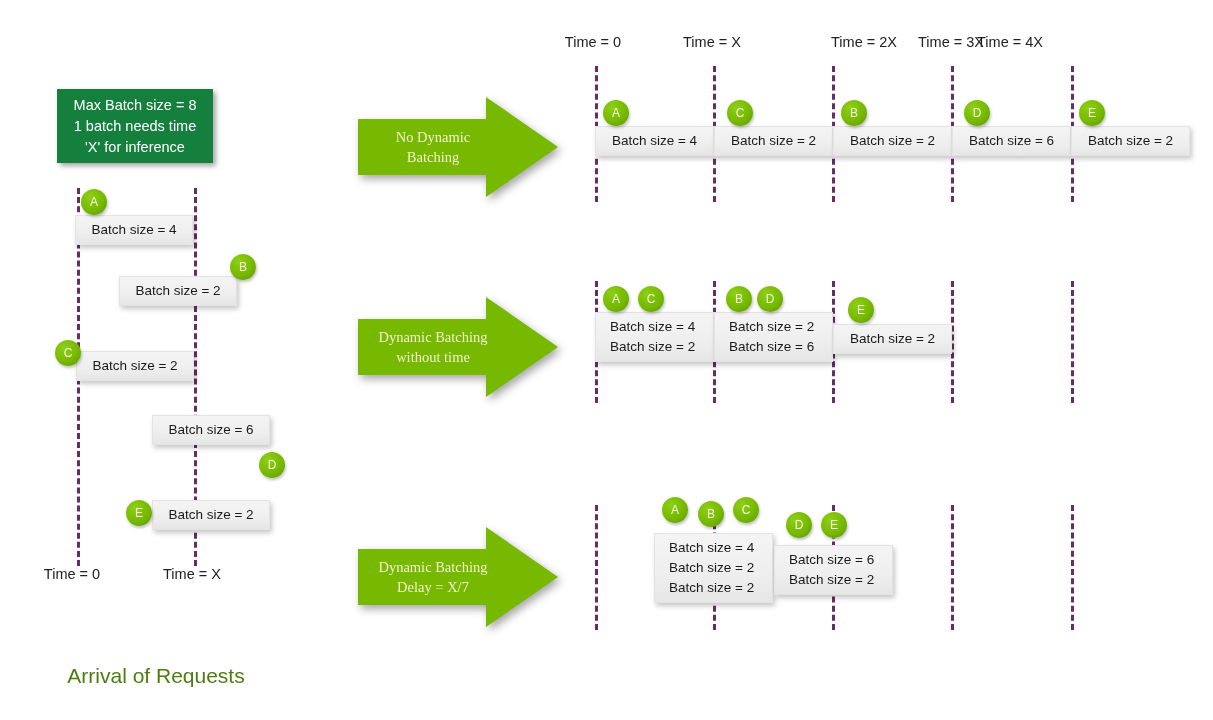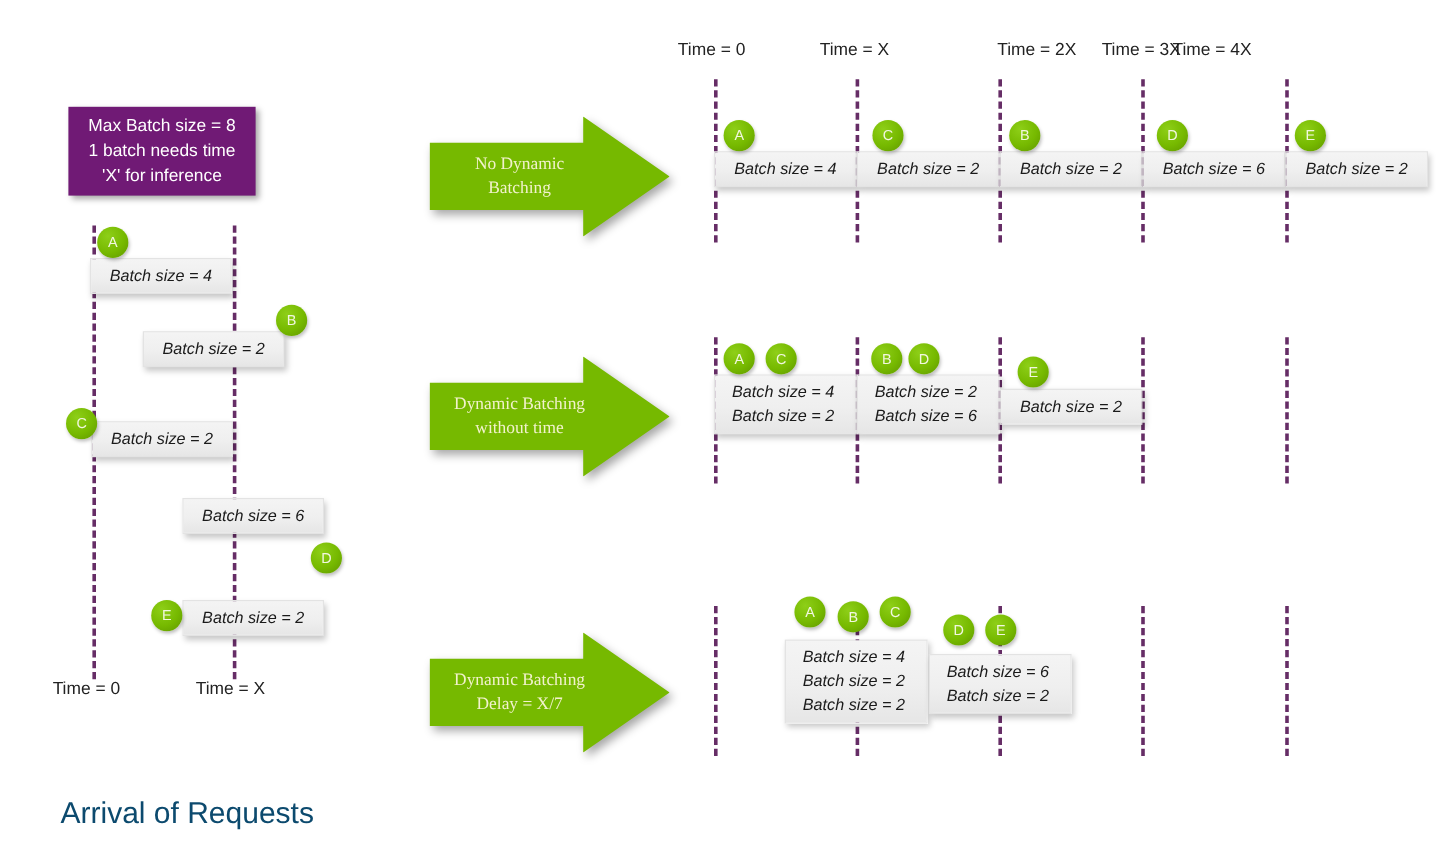--- a/index.html
+++ b/index.html
@@ -16,21 +16,21 @@
     overflow: hidden;
   }
 
   
   .info-box {
     position: absolute;
     left: 57px;
     top: 89px;
     width: 156px;
     height: 74px;
-    background: #701a75;
+    background: #15803d;
     color: #ffffff;
     font-size: 14.5px;
     line-height: 21px;
     text-align: center;
     padding-top: 6px;
     box-sizing: border-box;
     box-shadow: 3px 3px 5px rgba(0,0,0,0.35);
   }
   .info-box div { white-space: nowrap; }
 
@@ -51,21 +51,21 @@
     font-size: 13.5px;
     line-height: 20px;
     box-sizing: border-box;
     display: flex;
     flex-direction: column;
     justify-content: center;
     white-space: nowrap;
   }
   .batch-box.center { align-items: center; }
   .batch-box.left   { align-items: flex-start; padding-left: 14px; }
-  .batch-box .bl { display: block; font-style: italic; }
+  .batch-box .bl { display: block; }
 
   
   .marker {
     position: absolute;
     width: 26px;
     height: 26px;
     border-radius: 50%;
     background: radial-gradient(circle at 35% 30%, #8ecf18 0%, #76b900 55%, #5f9600 100%);
     color: #f2f7e0;
     font-size: 12px;
@@ -105,22 +105,22 @@
   .time-label {
     position: absolute;
     font-size: 14.5px;
     color: #222222;
     text-align: center;
     white-space: nowrap;
     transform: translateX(-50%);
   }
   .section-title {
     position: absolute;
-    font-size: 25px;
-    color: #0c4a6e;
+    font-size: 21px;
+    color: #4d7c0f;
     white-space: nowrap;
     transform: translateX(-50%);
   }
 </style>
 </head>
 <body>
 
 <div id="canvas">
 
   <div class="info-box">

